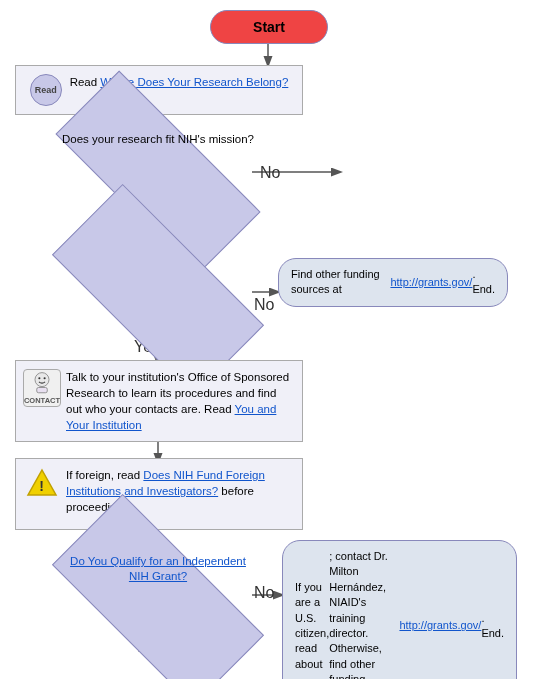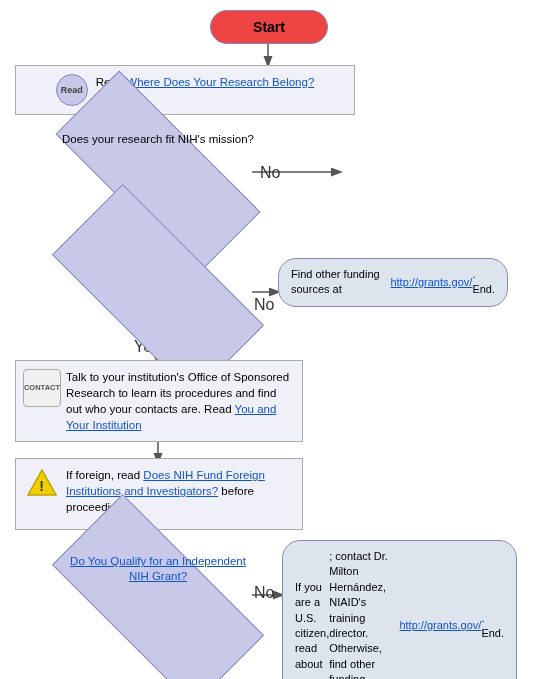--- a/index.html
+++ b/index.html
@@ -146,21 +146,21 @@
   <span class="arrow-label" style="left:134px; top:215px;">Yes</span>
   <span class="arrow-label" style="left:254px; top:296px;">No</span>
   <span class="arrow-label" style="left:134px; top:338px;">Yes</span>
   <span class="arrow-label" style="left:254px; top:584px;">No</span>
   <span class="arrow-label" style="left:134px; top:638px;">Yes</span>
 
   <div class="node stadium" style="left:210px; top:10px; width:118px; height:34px;">
     <span style="font-size:14px; font-weight:bold;">Start</span>
   </div>
 
-  <div class="node action-box" style="left:15px; top:65px; width:340px; min-height:40px;">
+  <div class="node action-box" style="left:15px; top:65px; width:288px; min-height:40px;">
     <div class="icon-area">
       <div style="background:#c8c8e8; border:1.5px solid #8888bb; border-radius:50%; width:32px; height:32px; display:flex; align-items:center; justify-content:center; font-size:9px; font-weight:bold; color:#444;">Read</div>
     </div>
     <div>
       <span>Read </span><a href="#">Where Does Your Research Belong?</a>
     </div>
   </div>
 
   <div class="diamond-wrap" style="left:58px; top:128px; width:200px; height:90px;">
     <div class="diamond"></div>
@@ -174,21 +174,21 @@
   </div>
 
   <div class="node rounded-rect" style="left:278px; top:258px; width:230px;">
     <span>Find other funding sources at </span>
       <a href="#">http://grants.gov/</a>
       <span>. End.</span>
   </div>
 
   <div class="node action-box" style="left:15px; top:360px; width:288px; min-height:74px;">
     <div class="icon-area">
-      <div style="background:#f0f0f0; border:1.5px solid #aaa; border-radius:4px; width:38px; height:38px; display:flex; align-items:center; justify-content:center; flex-direction:row;">
+      <div style="background:#f0f0f0; border:1.5px solid #aaa; border-radius:4px; width:38px; height:38px; display:flex; align-items:center; justify-content:center; flex-direction:column;">
 
         <svg width="28" height="28" viewBox="0 0 28 28">
           <circle cx="14" cy="11" r="8" fill="#e8e8e8" stroke="#888" stroke-width="1"></circle>
           <circle cx="11" cy="9.5" r="1.2" fill="#333"></circle>
           <circle cx="17" cy="9.5" r="1.2" fill="#333"></circle>
           <path d="M10.5 13.5 Q14 16.5 17.5 13.5" stroke="#333" stroke-width="1.2" fill="none"></path>
           <rect x="8" y="20" width="12" height="6" rx="2" fill="#e8e0f0" stroke="#888" stroke-width="1"></rect>
         </svg>
         <div style="font-size:7.5px; font-weight:bold; color:#555; margin-top:1px;">CONTACT</div>
       </div>

